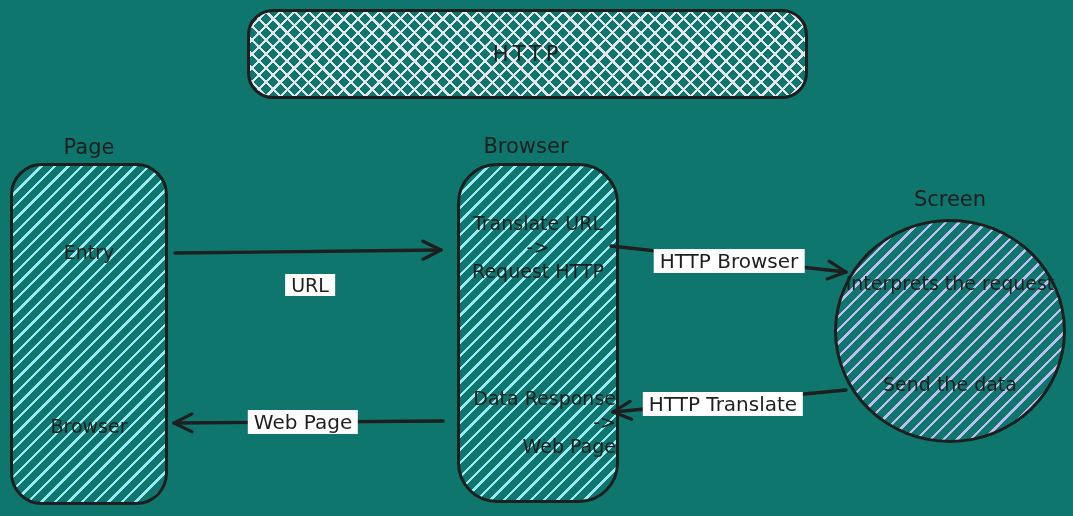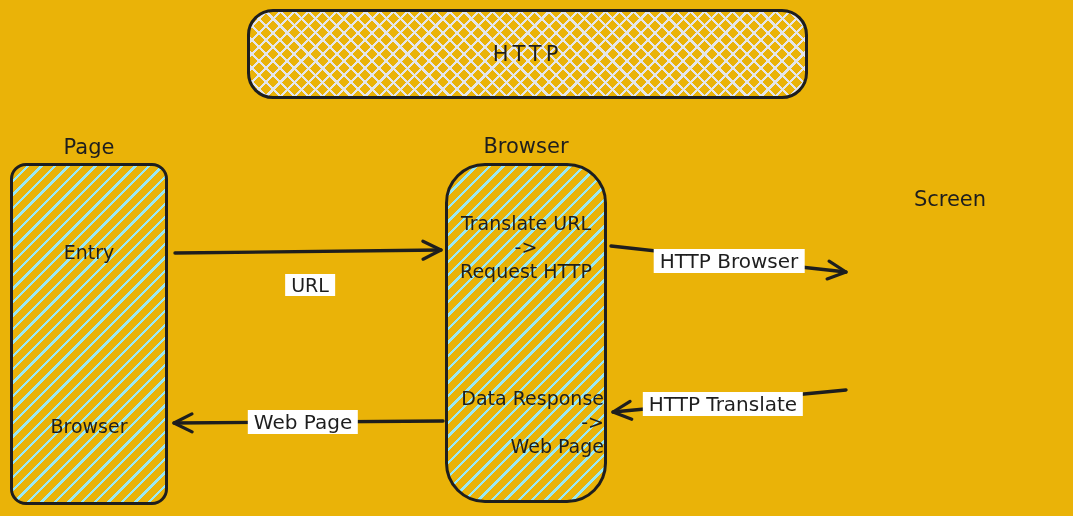--- a/index.html
+++ b/index.html
@@ -1,20 +1,20 @@
 <!DOCTYPE html>
 <html><head>
 <meta charset="utf-8">
 <style>
   html, body { margin: 0; padding: 0; background: #ffffff; }
   #canvas {
     position: relative;
     width: 1073px;
     height: 516px;
-    background: #eab308;
+    background: #0f766e;
     font-family: "DejaVu Sans", sans-serif;
     color: #1e1e1e;
     overflow: hidden;
   }
   .node { position: absolute; box-sizing: border-box; border: 3.5px solid #1e1e1e; }
 
   
   .hatch-cyan {
     background-image: repeating-linear-gradient(135deg,
       #9ae9f4 0px, #9ae9f4 2.4px, transparent 2.4px, transparent 9.5px);
@@ -29,22 +29,22 @@
       repeating-linear-gradient(135deg, #e4e6eb 0px, #e4e6eb 2.2px, transparent 2.2px, transparent 10px);
   }
 
   .http-banner {
     left: 247px; top: 9px; width: 561px; height: 90px;
     border-radius: 26px;
     display: flex; align-items: center; justify-content: center;
     font-size: 21px; letter-spacing: 4px;
     z-index: 1;
   }
-  .user-node    { left: 10px;  top: 163px; width: 158px; height: 342px; border-radius: 16px; z-index: 1; }
-  .browser-node { left: 445px; top: 163px; width: 162px; height: 340px; border-radius: 40px; z-index: 1; padding-left: 8px; }
+  .user-node    { left: 10px;  top: 163px; width: 158px; height: 342px; border-radius: 32px; z-index: 1; }
+  .browser-node { left: 457px; top: 163px; width: 162px; height: 340px; border-radius: 40px; z-index: 1; padding-left: 8px; }
   .server-node  { left: 834px; top: 219px; width: 232px; height: 224px; border-radius: 50%; z-index: 1; }
 
   .node-title {
     position: absolute; text-align: center; font-size: 21px; z-index: 3;
   }
   .user-title    { left: 10px;  top: 135px; width: 158px; }
   .browser-title { left: 445px; top: 134px; width: 162px; }
   .server-title  { left: 834px; top: 187px; width: 232px; }
 
   .inner-label {
@@ -90,20 +90,24 @@
   <div class="node browser-node hatch-cyan">
     <div class="inner-label request-flow">Translate URL
 -&gt;
 Request HTTP</div>
     <div class="inner-label response-flow">Data Response
 -&gt;
 Web Page</div>
   </div>
 
   <div class="node-title server-title">Screen</div>
+  <div class="node server-node hatch-purple">
+    <div class="inner-label interpret-label">Interprets the request</div>
+    <div class="inner-label send-label">Send the data</div>
+  </div>
 
   <svg class="arrow-layer" width="1073" height="516" viewBox="0 0 1073 516">
     <defs>
       <marker id="arrowhead" viewBox="-22 -12 24 24" refX="0" refY="0" markerWidth="24" markerHeight="24" orient="auto" markerUnits="userSpaceOnUse">
         <path d="M-18,-9 L0,0 L-18,9" fill="none" stroke="#1e1e1e" stroke-width="3.2" stroke-linecap="round" stroke-linejoin="round"></path>
       </marker>
     </defs>
     <path d="M175,253 L441,250" fill="none" stroke="#1e1e1e" stroke-width="3.4" stroke-linecap="round" marker-end="url(#arrowhead)"></path>
     <path d="M611,246 L846,272" fill="none" stroke="#1e1e1e" stroke-width="3.4" stroke-linecap="round" marker-end="url(#arrowhead)"></path>
     <path d="M443,421 L174,423" fill="none" stroke="#1e1e1e" stroke-width="3.4" stroke-linecap="round" marker-end="url(#arrowhead)"></path>

